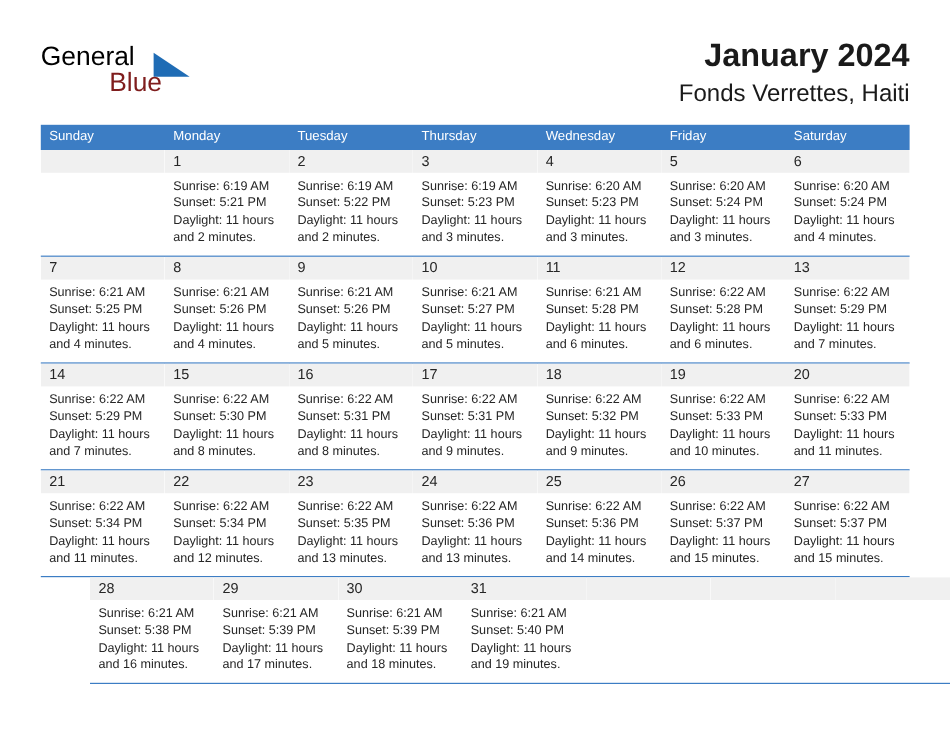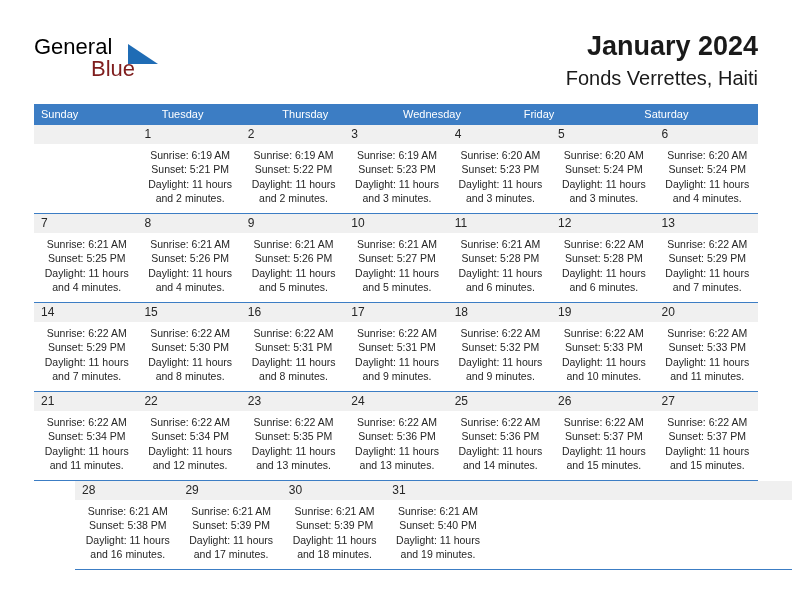--- a/index.html
+++ b/index.html
@@ -139,21 +139,20 @@
     padding-left: 7px;
     box-sizing: border-box;
   }
   .day-cell.empty .day-number {
     background: #f0f0f0;
   }
 
   .day-body {
     padding: 4px 5px 0 7px;
     box-sizing: border-box;
-    text-align: center;
   }
   .day-line {
     font-size: 10.5px;
     line-height: 14.3px;
     color: #262626;
     white-space: nowrap;
   }
 </style>
 </head>
 <body>
@@ -171,20 +170,21 @@
     <div class="title-block">
       <div class="cal-title">January 2024</div>
       <div class="cal-subtitle">Fonds Verrettes, Haiti</div>
     </div>
 
   </div>
 
   <div class="calendar">
     <div class="dow-row" id="dow-row">
         <div class="dow-cell">Sunday</div>
+        <div class="dow-cell">Monday</div>
         <div class="dow-cell">Tuesday</div>
         <div class="dow-cell">Thursday</div>
         <div class="dow-cell">Wednesday</div>
         <div class="dow-cell">Friday</div>
         <div class="dow-cell">Saturday</div>
       </div>
     <div id="weeks-container">
         <div class="week-row">
           <div class="day-cell empty">
             <div class="day-number"></div>

